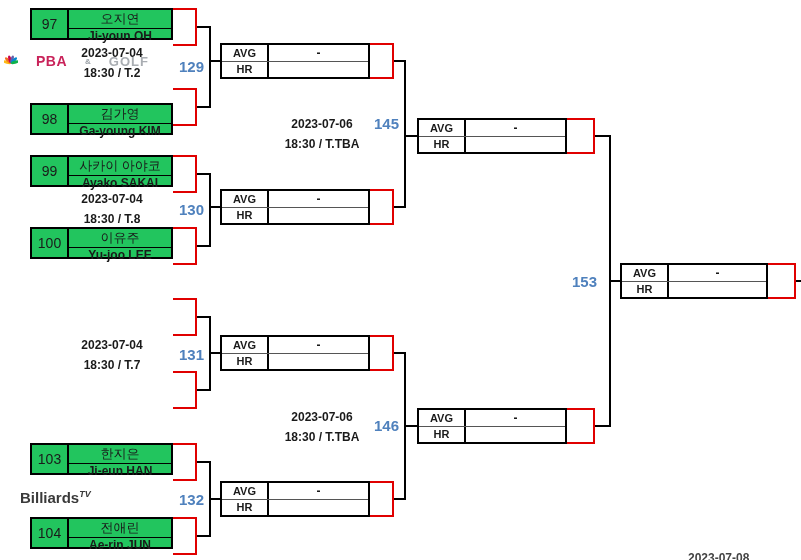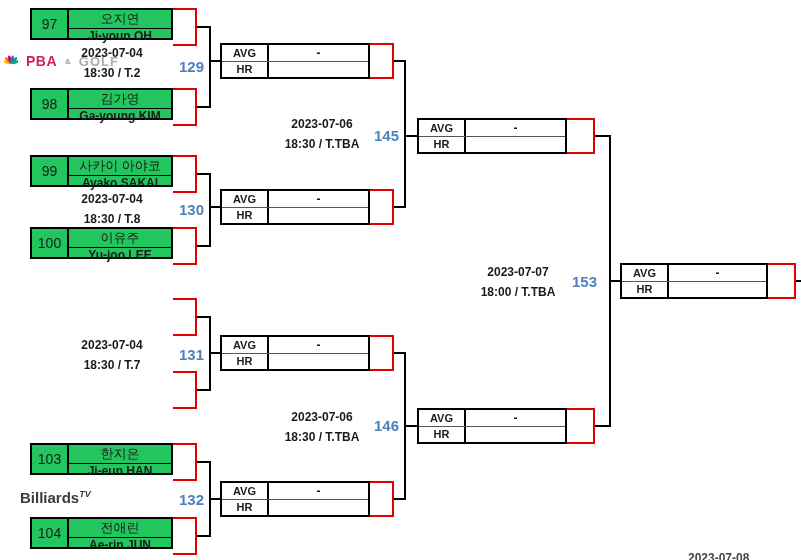--- a/index.html
+++ b/index.html
@@ -47,21 +47,21 @@
            font-size:12px; line-height:15px; z-index:3; }
   .minfo .t { margin-top:5px; }
   .minfo.hl { color:var(--red-text); }
 
   
   .mnum { position:absolute; font-weight:bold; font-size:15px; color:var(--blue);
           text-align:left; z-index:3; }
 
   
   .pba-logo { position:absolute; left:4px; top:53px; display:flex; align-items:center;
-              gap:8px; z-index:3; }
+              gap:18px; z-index:3; }
   .pba-name { font-weight:bold; font-size:14px; letter-spacing:0.5px; color:#c9235a; }
   .pba-amp { font-weight:bold; font-size:8px; color:#9aa0a6; }
   .pba-suffix { font-weight:bold; font-size:13px; color:#a9adb2; letter-spacing:1px; }
   .btv-logo { position:absolute; left:20px; top:489px; font-weight:bold; font-size:15px;
               color:#3a3a3a; z-index:3; }
   .btv-logo sup { font-size:9px;font-style:italic; }
 
   .footer-date { position:absolute; left:688px; top:551px; font-weight:bold;
                  font-size:12px; color:#444; z-index:3; }
 </style>
@@ -113,21 +113,21 @@
   <div class="btv-logo"><span>Billiards</span><sup>TV</sup></div>
 
   <div class="pbox" style="top:8px">
     <div class="seed">97</div>
     <div class="names">
       <div class="kr">오지연</div>
       <div class="en">Ji-youn OH</div>
     </div>
   </div>
   <div class="slot p" style="top:8px"></div>
-  <div class="pbox" style="top:88px">
+  <div class="pbox" style="top:103px">
     <div class="seed">98</div>
     <div class="names">
       <div class="kr">김가영</div>
       <div class="en">Ga-young KIM</div>
     </div>
   </div>
   <div class="slot p" style="top:88px"></div>
   <div class="minfo" style="left:50px; top:46px">
     <div class="d">2023-07-04</div>
     <div class="t">18:30 / T.2</div>
@@ -223,21 +223,21 @@
       <div class="rlabel">HR</div>
       <div class="rval"></div>
     </div>
   </div>
   <div class="slot r1" style="top:481px"></div>
 
   <div class="minfo" style="left:260px; top:117px">
     <div class="d">2023-07-06</div>
     <div class="t">18:30 / T.TBA</div>
   </div>
-  <div class="mnum" style="left:374px; top:127px; width:34px">145</div>
+  <div class="mnum" style="left:374px; top:115px; width:34px">145</div>
   <div class="rbox r2" style="top:118px">
     <div class="rrow">
       <div class="rlabel">AVG</div>
       <div class="rval">-</div>
     </div>
     <div class="rrow">
       <div class="rlabel">HR</div>
       <div class="rval"></div>
     </div>
   </div>
@@ -253,24 +253,20 @@
       <div class="rlabel">AVG</div>
       <div class="rval">-</div>
     </div>
     <div class="rrow">
       <div class="rlabel">HR</div>
       <div class="rval"></div>
     </div>
   </div>
   <div class="slot r2" style="top:408px"></div>
 
-  <div class="minfo" style="left:456px; top:265px">
-    <div class="d">2023-07-07</div>
-    <div class="t">18:00 / T.TBA</div>
-  </div>
   <div class="mnum" style="left:572px; top:273px; width:34px">153</div>
   <div class="rbox fin" style="top:263px">
     <div class="rrow">
       <div class="rlabel">AVG</div>
       <div class="rval">-</div>
     </div>
     <div class="rrow">
       <div class="rlabel">HR</div>
       <div class="rval"></div>
     </div>

